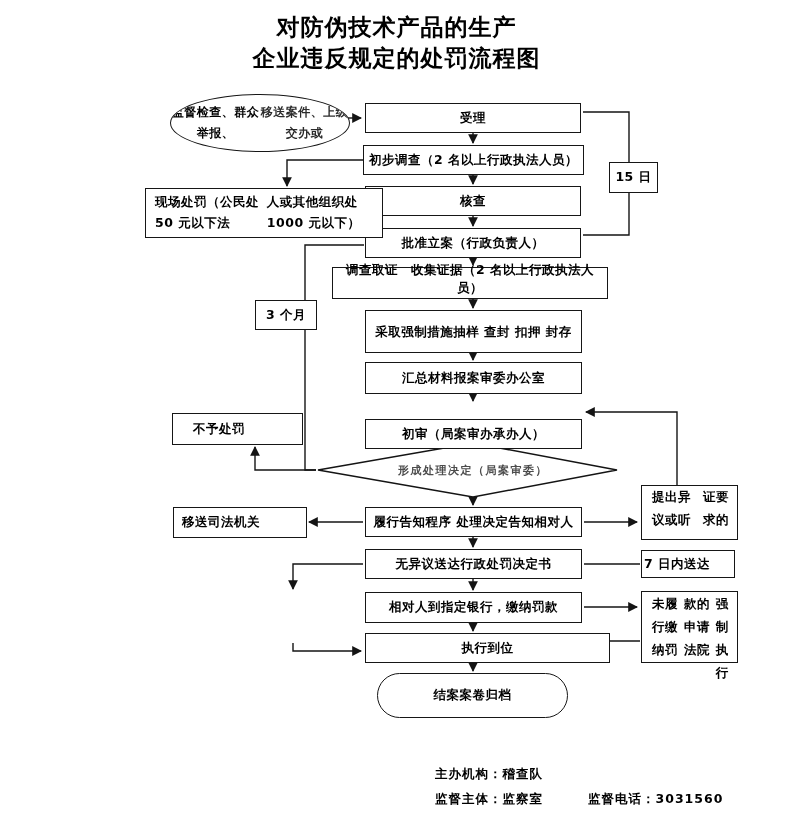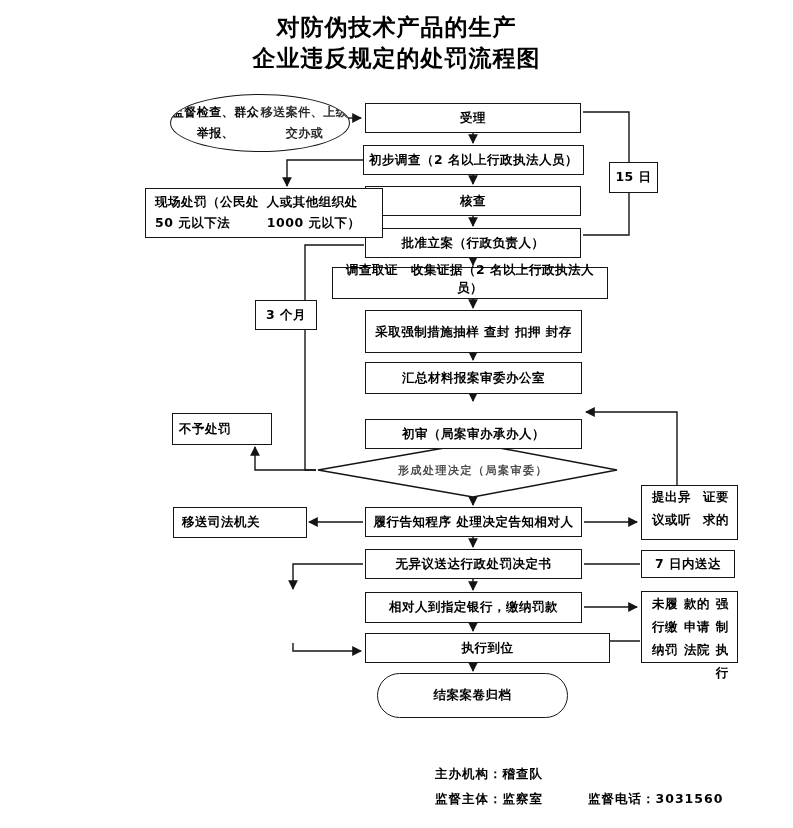--- a/index.html
+++ b/index.html
@@ -142,21 +142,21 @@
 
   <div class="node stadium" style="left:377px;top:673px;width:191px;height:45px;">
     <span>结案案卷归档</span>
   </div>
 
   <div class="node ml left" style="left:145px;top:188px;width:238px;height:50px;padding-left:9px;line-height:1.65;align-items:center;">
     <div>现场处罚（公民处50 元以下法</div>
     <div>人或其他组织处1000 元以下）</div>
   </div>
 
-  <div class="node left" style="left:172px;top:413px;width:100px;height:32px;padding-left:6px;">
+  <div class="node left" style="left:172px;top:413px;width:131px;height:32px;padding-left:20px;">
     <span>不予处罚</span>
   </div>
 
   <div class="node left" style="left:173px;top:507px;width:134px;height:31px;padding-left:8px;">
     <span>移送司法机关</span>
   </div>
 
 
   <div class="node" style="left:255px;top:300px;width:62px;height:30px;">
     <span>3 个月</span>
@@ -164,21 +164,21 @@
 
   <div class="node" style="left:609px;top:162px;width:49px;height:31px;">
     <span>15 日</span>
   </div>
 
   <div class="node ml left" style="left:641px;top:485px;width:97px;height:55px;padding-left:10px;line-height:1.8;">
     <div>提出异议或听</div>
     <div>证要求的</div>
   </div>
 
-  <div class="node left" style="left:641px;top:550px;width:94px;height:28px;padding-left:13px;">
+  <div class="node left" style="left:641px;top:550px;width:94px;height:28px;padding-left:2px;">
     <span>7 日内送达</span>
   </div>
 
   <div class="node ml left" style="left:641px;top:591px;width:97px;height:72px;padding-left:10px;line-height:1.85;">
     <div>未履行缴纳罚</div>
     <div>款的申请法院</div>
     <div>强制执行</div>
   </div>
 
   <div class="footer-text" style="left:435px;top:766px;">主办机构：稽查队</div>

